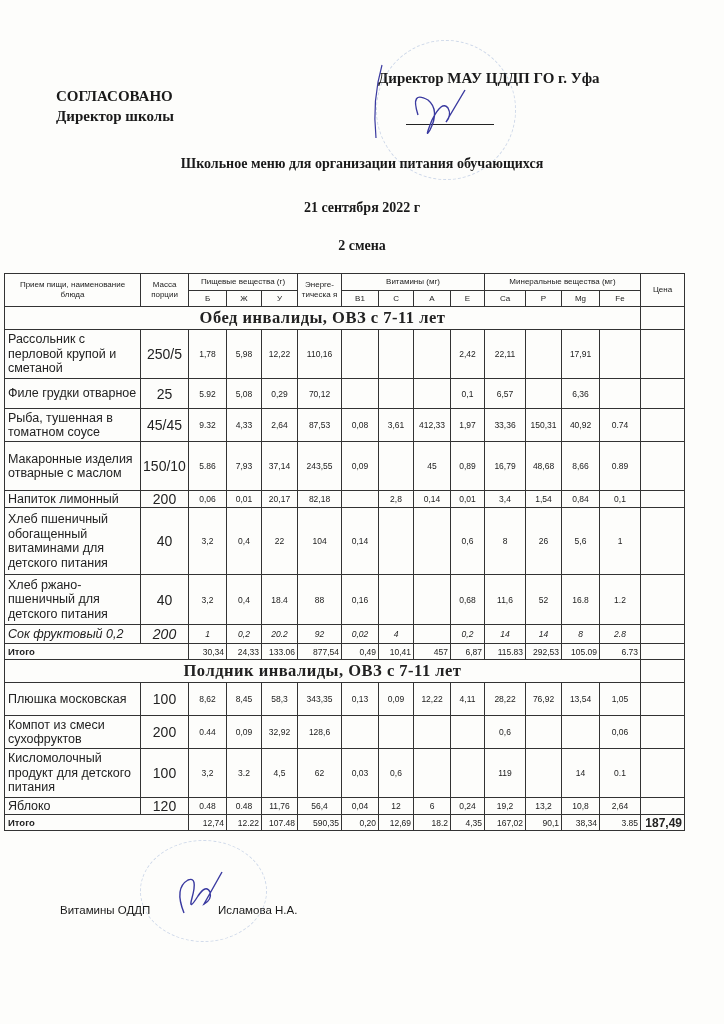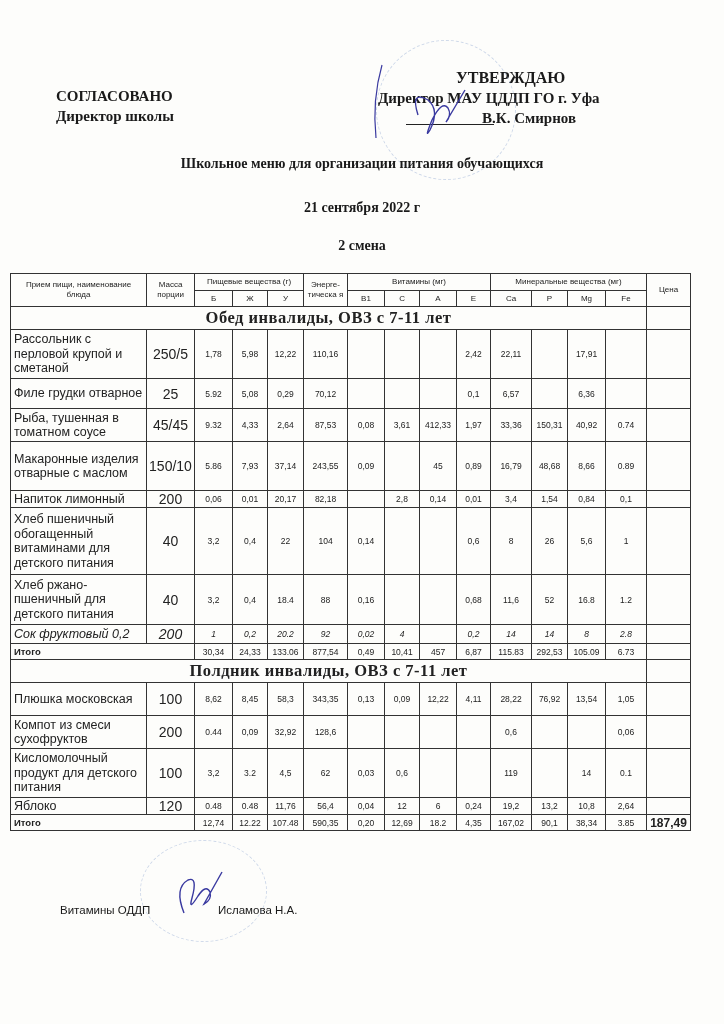--- a/index.html
+++ b/index.html
@@ -10,49 +10,47 @@
   #left-head { left: 56px; top: 86px; font-size: 15px; line-height: 20px; }
   #right-head { left: 378px; top: 68px; font-size: 15px; line-height: 20px; }
   #right-head .l1 { padding-left: 78px; font-size: 16px; }
   #right-head .l3 { padding-left: 104px; }
   .sig-line { position: absolute; left: 406px; top: 124px; width: 88px; border-bottom: 1px solid #222; }
   .center-line { position: absolute; left: 0; width: 724px; text-align: center; font-size: 14px; }
   #title { top: 156px; }
   #date { top: 200px; }
   #shift { top: 238px; }
 
-  table.menu { position: absolute; left: 10px; top: 273px; border-collapse: collapse; table-layout: fixed; width: 680px; }
+  table.menu { position: absolute; left: 4px; top: 273px; border-collapse: collapse; table-layout: fixed; width: 680px; }
   table.menu td, table.menu th { border: 1px solid #333; padding: 0 2px; text-align: center; vertical-align: middle; font-family: "Liberation Sans", "DejaVu Sans", sans-serif; font-weight: normal; color: #222; }
   table.menu th { font-size: 8px; line-height: 10px; }
   td.name { text-align: left !important; font-size: 12.5px; line-height: 14.5px; padding-left: 3px !important; }
   td.mass { font-size: 14px; }
   td.num { font-size: 8.5px; }
   td.total-label { text-align: left !important; font-size: 9.5px; font-weight: bold !important; padding-left: 3px !important; }
   td.section { font-family: "Liberation Serif", "DejaVu Serif", serif !important; font-weight: bold !important; font-size: 16.5px; height: 22px; letter-spacing: 0.5px; }
   td.price-total { font-size: 12px; font-weight: bold !important; }
-  tr.total td { height: 15px; }
+  tr.total td { height: 15px; text-align: right; }
 
   #footer { left: 60px; top: 904px; font-size: 11.5px; }
   #footer .name2 { position: absolute; left: 158px; top: 0; white-space: nowrap; text-align: center; }
 
   .stamp { position: absolute; border-radius: 50%; border: 1.5px dashed rgba(120,150,200,0.35); pointer-events: none; }
   .sig { position: absolute; pointer-events: none; }
 </style>
 </head>
 <body>
 
 <div id="left-head" class="abs serif">
   <div>СОГЛАСОВАНО</div>
   <div>Директор школы</div>
 </div>
 
 <div id="right-head" class="abs serif">
-  <div class="l1">УТВЕРЖДАЮ</div>
   <div>Директор МАУ ЦДДП ГО г. Уфа</div>
-  <div class="l3">В.К. Смирнов</div>
 </div>
 <div class="sig-line"></div>
 
 <div class="stamp" style="left:376px; top:40px; width:138px; height:138px;"></div>
 <svg class="sig" style="left:370px; top:60px;" width="130" height="85">
   <path d="M 12 5 Q 2 40 6 78" stroke="#3a3aa0" stroke-width="1.2" fill="none"></path>
   <path d="M 48 55 Q 40 30 58 40 Q 70 50 60 70 Q 54 80 62 60 Q 72 40 78 48 Q 82 55 76 62 L 95 30" stroke="#3a3aa0" stroke-width="1.4" fill="none"></path>
 </svg>
 
 <div id="title" class="center-line serif">Школьное меню для организации питания обучающихся</div>

